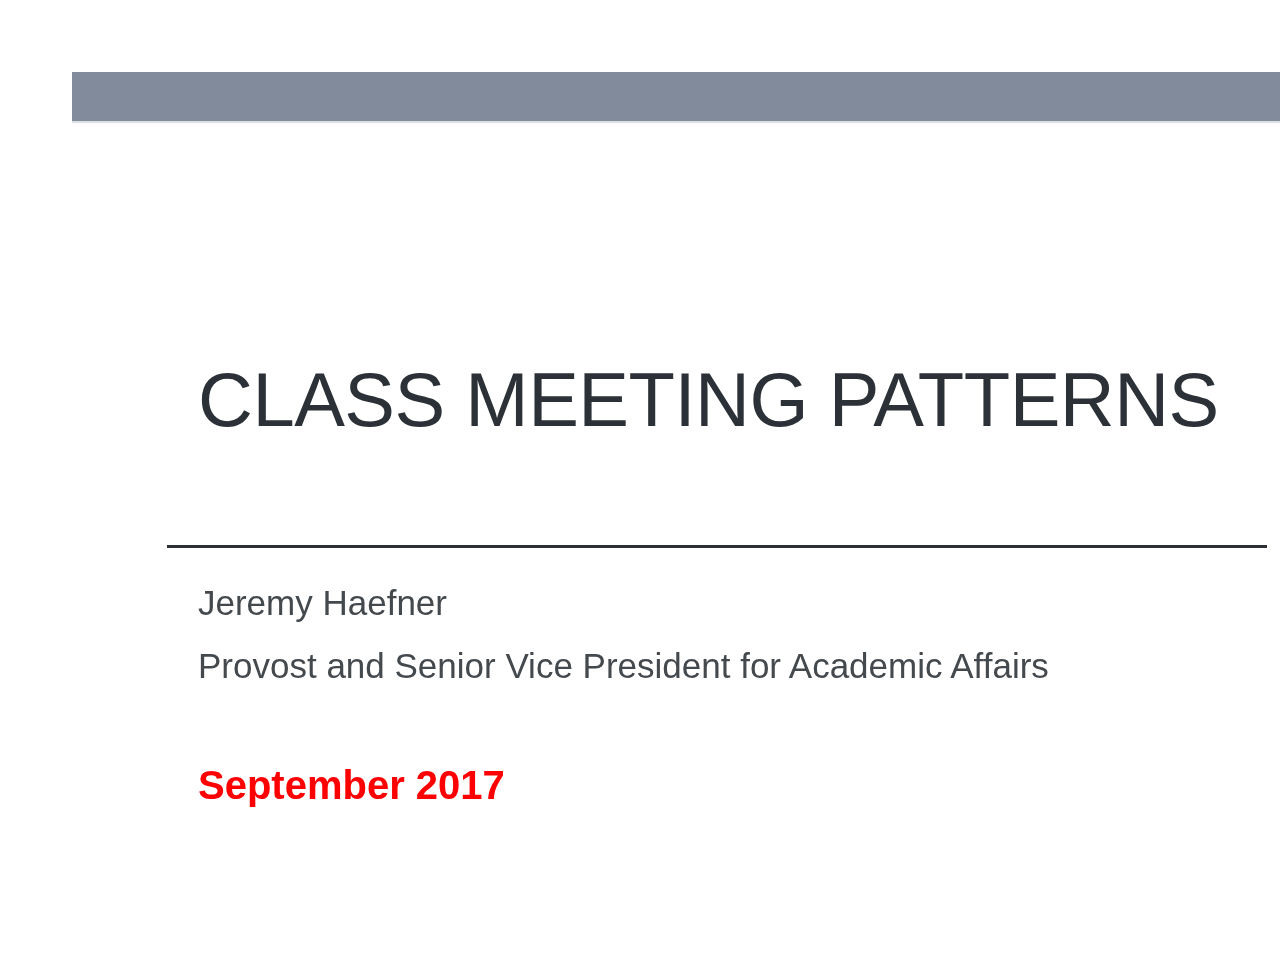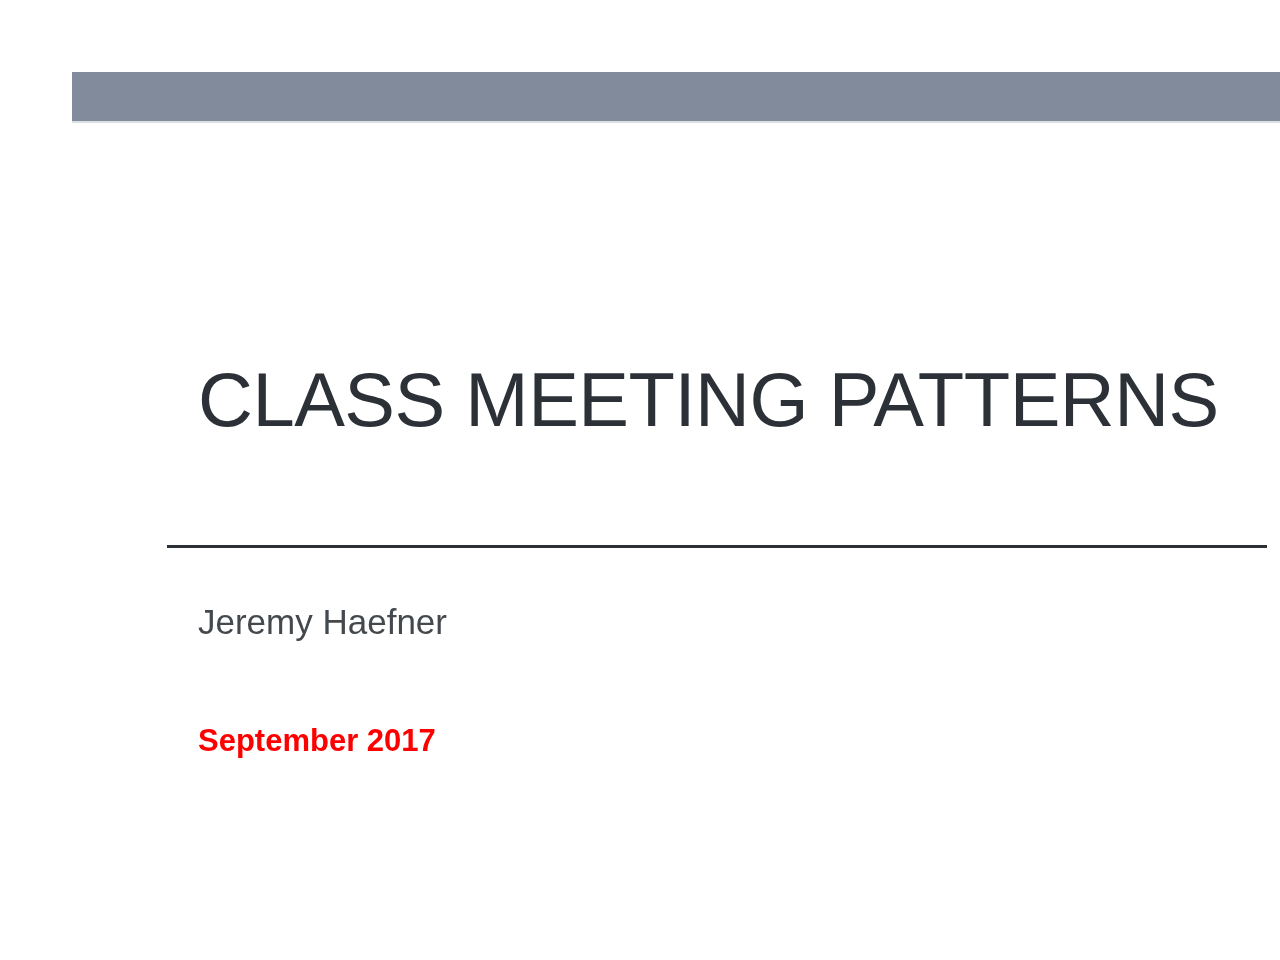--- a/index.html
+++ b/index.html
@@ -61,40 +61,40 @@
     top: 473px;
     width: 1100px;
     height: 3px;
     background: #2b3137;
   }
 
   
   #subtitle-block {
     position: absolute;
     left: 108px;
-    top: 509px;
+    top: 490px;
     width: 900px;
   }
   .subtitle-line {
     font-family: "Liberation Sans", sans-serif;
     font-size: 35px;
     line-height: 45px;
     font-weight: 400;
     color: #44494e;
   }
   .subtitle-line.wrap {
     width: 880px;
     white-space: normal;
   }
   .subtitle-spacer {
     height: 40px;
   }
   #date-line {
     font-family: "Liberation Sans", sans-serif;
-    font-size: 31px;
+    font-size: 40px;
     line-height: 42px;
     font-weight: 700;
     color: #ff0000;
   }
 </style>
 </head>
 <body>
 
 <div id="slide">
 
@@ -102,17 +102,18 @@
   <div id="top-band-edge"></div>
 
   <div id="title-block">
     <div class="title-line">CLASS MEETING PATTERNS</div>
   </div>
 
   <div id="divider"></div>
 
   <div id="subtitle-block">
     <div class="subtitle-line">Jeremy Haefner</div>
+    <div class="subtitle-line wrap">Provost and Senior Vice President for Academic Affairs</div>
     <div class="subtitle-spacer"></div>
     <div id="date-line">September 2017</div>
   </div>
 
 </div>
 
 </body></html>

